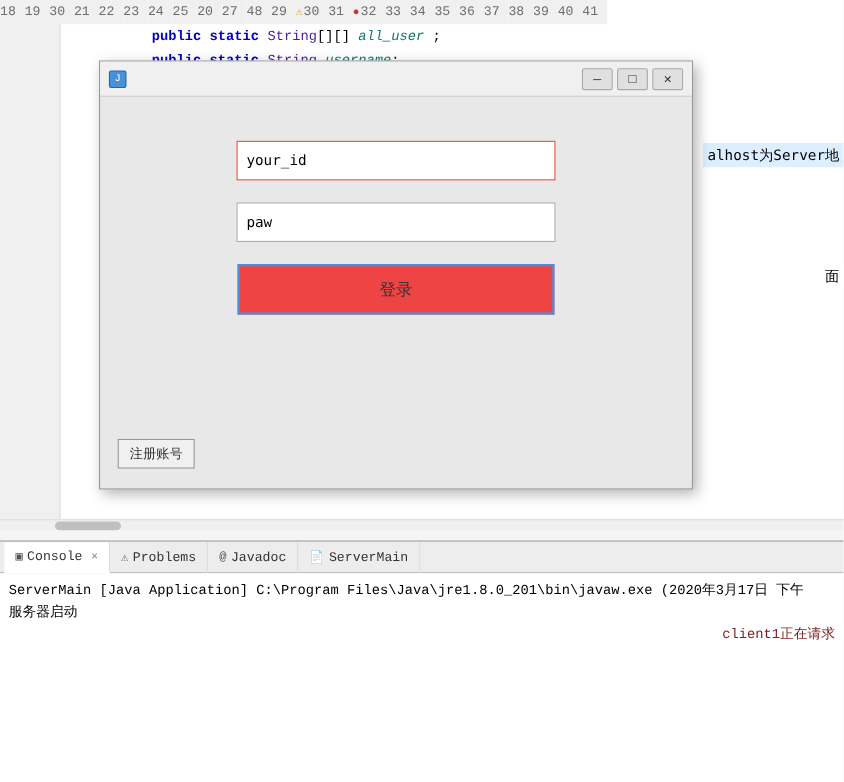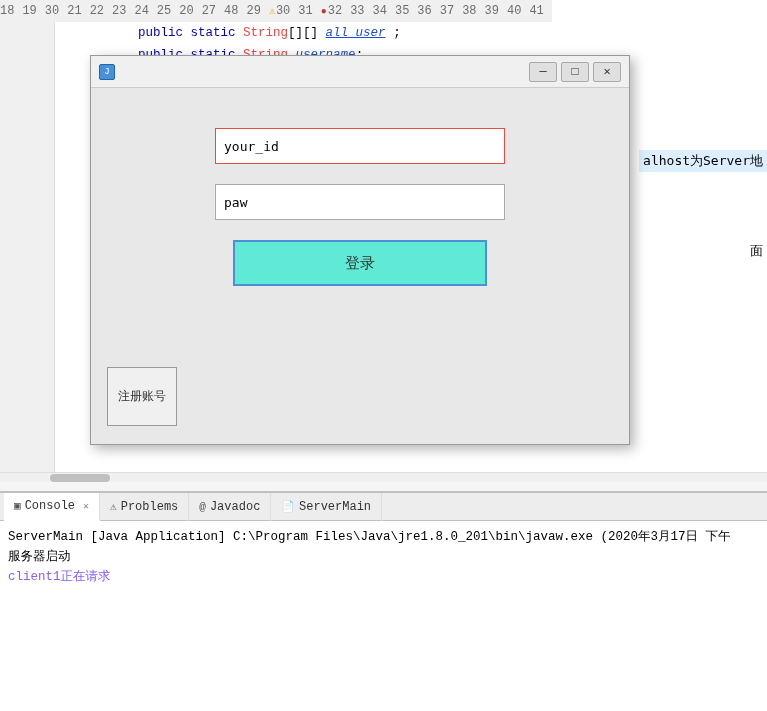--- a/index.html
+++ b/index.html
@@ -64,35 +64,34 @@
     }
 
     .code-line {
       height: 22px;
       font-size: 12.5px;
       line-height: 22px;
       white-space: pre;
       color: #000;
     }
 
-    .kw { color: #0000c0; font-weight: normal; }
-    .type { color: #ef4444; }
-    .varname { color: #1d4ed8; font-style: italic; text-decoration: underline; }
+    .kw { color: #0000c0; font-weight: bold; }
+    .type { color: #4c1d95; }
+    .varname { color: #0f766e; font-style: italic; }
 
     
     .right-partial {
       position: absolute;
       top: 130px;
       right: 0;
       font-size: 13px;
       color: #000;
       background: #ddeeff;
       padding: 2px 4px;
       font-family: 'Consolas', monospace;
-      margin-top: 20px;
     }
 
     .right-partial2 {
       position: absolute;
       top: 240px;
       right: 0;
       font-size: 13px;
       color: #000;
       background: #fff;
       padding: 2px 4px;
@@ -168,21 +167,21 @@
       padding: 6px 8px;
       font-size: 12.5px;
       font-family: Liberation Mono, monospace;
       color: #000;
     }
 
     .console-line {
       line-height: 20px;
     }
 
-    .console-line.blue { color: #8b5cf6; }
+    .console-line.blue { color: #7f1d1d; text-align: right; }
 
     
     .dialog-overlay {
       position: absolute;
       top: 55px;
       left: 90px;
       width: 540px;
       height: 390px;
       background: #e8e8e8;
       border: 1px solid #999;
@@ -260,38 +259,38 @@
       font-size: 13px;
       font-family: 'Consolas', monospace;
       outline: none;
     }
 
     .dialog-input.error-border {
       border-color: #e74c3c;
     }
 
     .dialog-login-btn {
-      width: 254px;
+      width: 288px;
       height: 46px;
-      background: #5eead4;
+      background: #ef4444;
       border: 2px solid #4a90d9;
       font-size: 15px;
       cursor: pointer;
       color: #333;
       font-family: 'SimSun', '宋体', serif;
     }
 
     .dialog-footer {
       position: absolute;
       bottom: 18px;
       left: 16px;
     }
 
     .dialog-register-btn {
-      padding: 20px 10px;
+      padding: 4px 10px;
       background: #f0f0f0;
       border: 1px solid #999;
       font-size: 12px;
       cursor: pointer;
       font-family: 'SimSun', '宋体', serif;
       color: #333;
     }
   </style>
 </head>
 <body>

